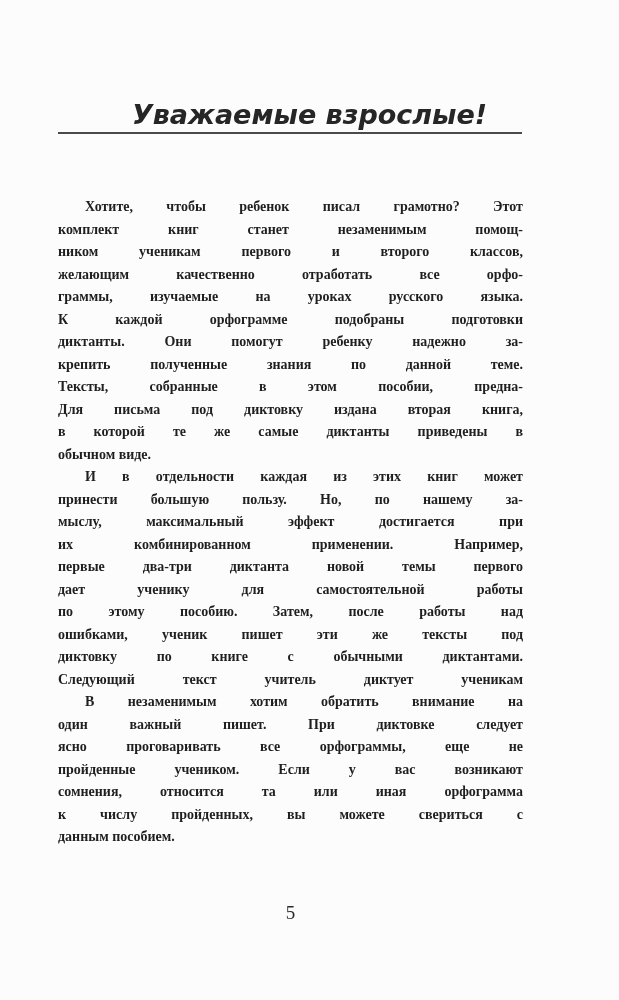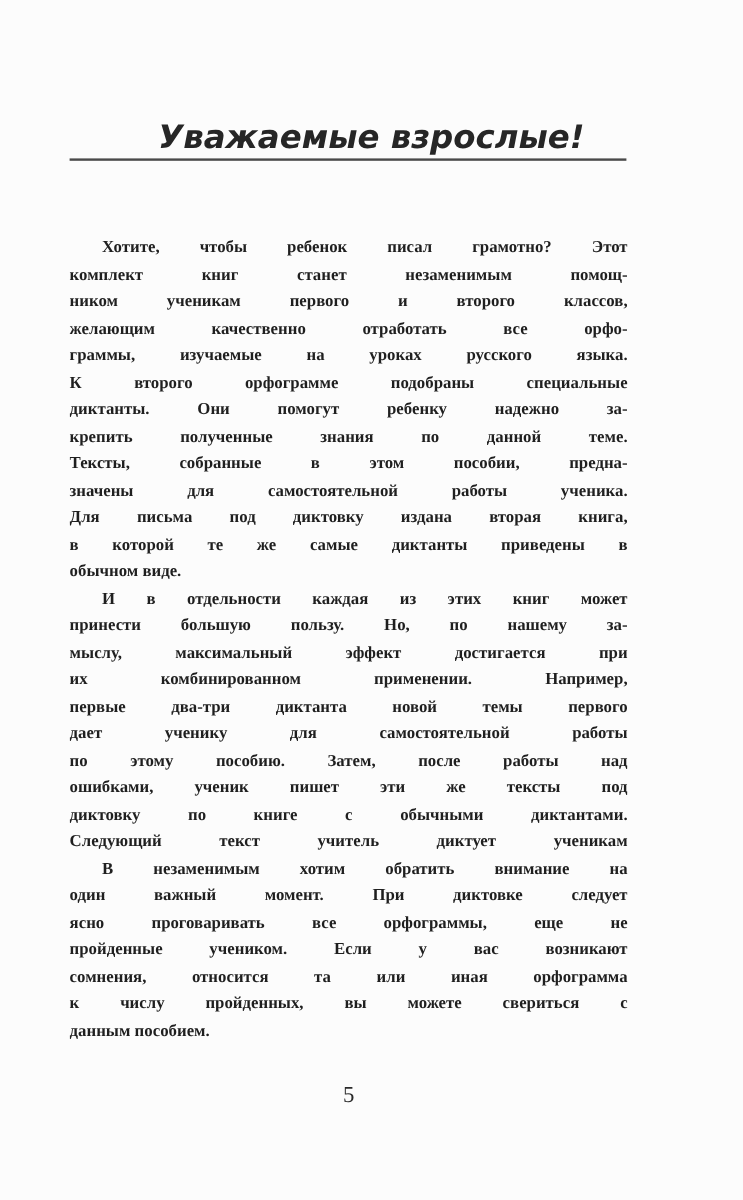--- a/index.html
+++ b/index.html
@@ -94,44 +94,43 @@
 <div class="page">
   <h1 class="title">Уважаемые взрослые!</h1>
   <div class="rule"></div>
   <div class="body-text">
       <div class="paragraph">
         <div class="line para-first">Хотите, чтобы ребенок писал грамотно? Этот</div>
         <div class="line">комплект книг станет незаменимым помощ-</div>
         <div class="line">ником ученикам первого и второго классов,</div>
         <div class="line">желающим качественно отработать все орфо-</div>
         <div class="line">граммы, изучаемые на уроках русского языка.</div>
-        <div class="line">К второго орфограмме подобраны специальные</div>
+        <div class="line">К каждой орфограмме подобраны подготовки</div>
         <div class="line">диктанты. Они помогут ребенку надежно за-</div>
         <div class="line">крепить полученные знания по данной теме.</div>
         <div class="line">Тексты, собранные в этом пособии, предна-</div>
-        <div class="line">значены для самостоятельной работы ученика.</div>
         <div class="line">Для письма под диктовку издана вторая книга,</div>
         <div class="line">в которой те же самые диктанты приведены в</div>
         <div class="line para-last">обычном виде.</div>
       </div>
       <div class="paragraph">
         <div class="line para-first">И в отдельности каждая из этих книг может</div>
         <div class="line">принести большую пользу. Но, по нашему за-</div>
         <div class="line">мыслу, максимальный эффект достигается при</div>
         <div class="line">их комбинированном применении. Например,</div>
         <div class="line">первые два-три диктанта новой темы первого</div>
         <div class="line">дает ученику для самостоятельной работы</div>
         <div class="line">по этому пособию. Затем, после работы над</div>
         <div class="line">ошибками, ученик пишет эти же тексты под</div>
         <div class="line">диктовку по книге с обычными диктантами.</div>
         <div class="line">Следующий текст учитель диктует ученикам</div>
       </div>
       <div class="paragraph">
         <div class="line para-first">В незаменимым хотим обратить внимание на</div>
-        <div class="line">один важный момент. При диктовке следует</div>
+        <div class="line">один важный пишет. При диктовке следует</div>
         <div class="line">ясно проговаривать все орфограммы, еще не</div>
         <div class="line">пройденные учеником. Если у вас возникают</div>
         <div class="line">сомнения, относится та или иная орфограмма</div>
         <div class="line">к числу пройденных, вы можете свериться с</div>
         <div class="line para-last">данным пособием.</div>
       </div>
     </div>
   <div class="page-number">5</div>
 </div>
 

